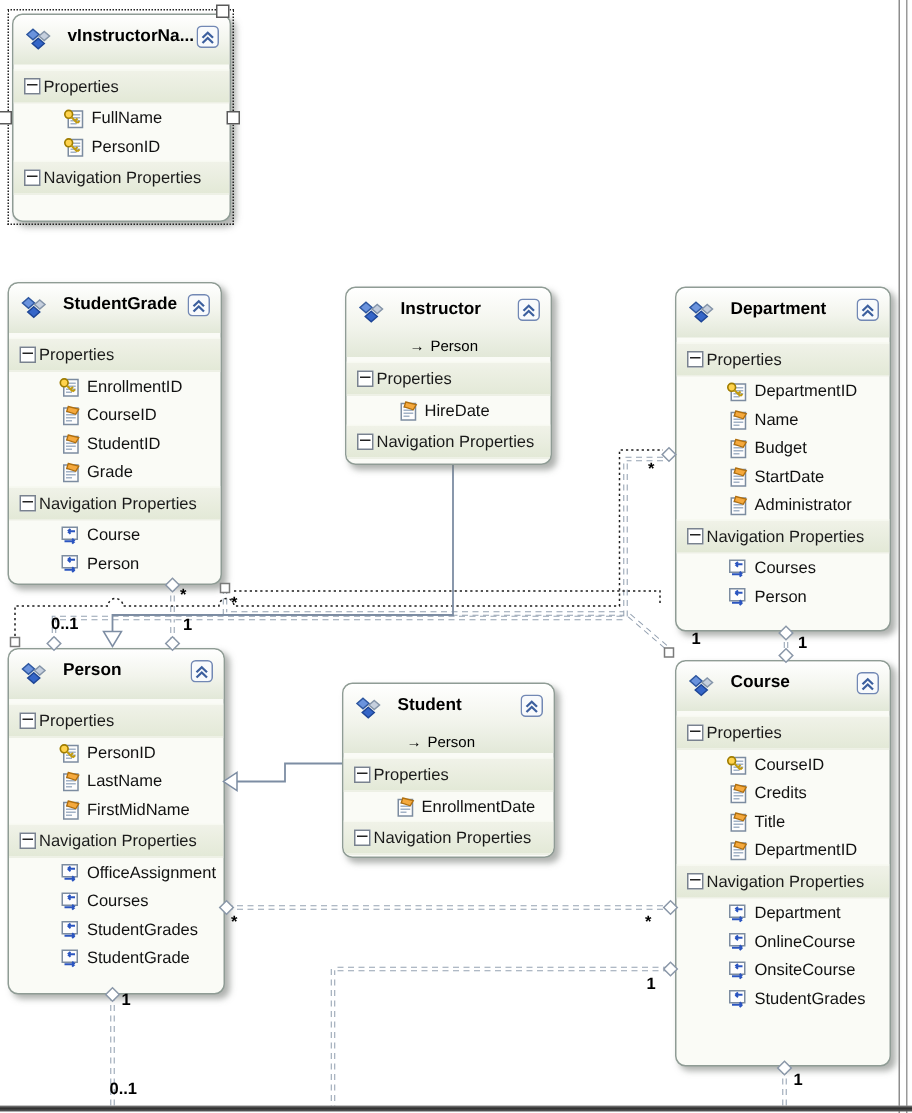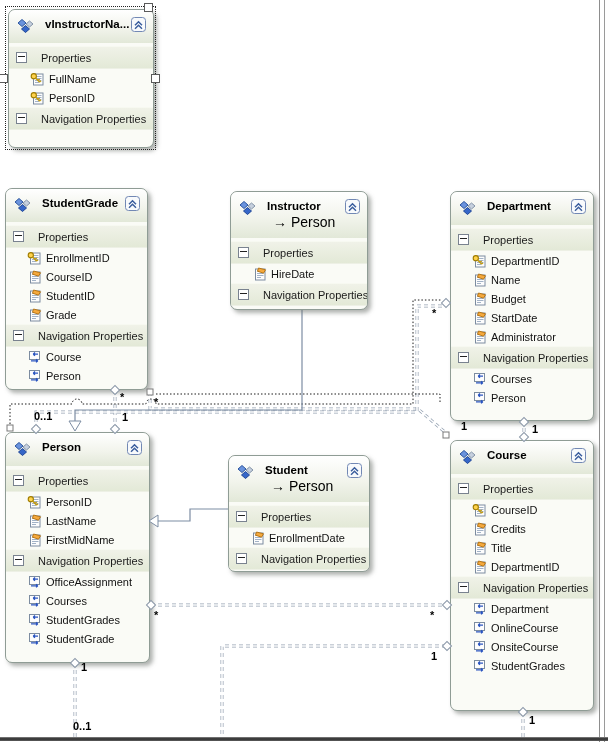--- a/index.html
+++ b/index.html
@@ -19,38 +19,38 @@
   }
   .entity-header{
     position:relative;display:flex;align-items:flex-start;
     background:linear-gradient(#ffffff 0%,#f2f4ec 55%,#e2e8d8 100%);
     height:33px;padding:0;border-radius:6px 6px 0 0;
   }
   .entity-header.two-line{height:46px;}
   .entity-icon{position:absolute;left:8px;top:8px;width:17px;height:16px;}
   .entity-titles{margin-left:36px;margin-top:8px;}
   .entity-title{font-size:11.5px;font-weight:bold;color:#000;white-space:nowrap;}
-  .entity-base{font-size:14px;color:#000;margin-top:2px;margin-left:6px;white-space:nowrap;}
+  .entity-base{font-size:10px;color:#000;margin-top:14px;margin-left:6px;white-space:nowrap;}
   .base-arrow{font-weight:bold;margin-right:4px;}
   .collapse-btn{position:absolute;right:7px;top:7px;width:15px;height:15px;cursor:pointer;}
   .entity-body{padding-top:3px;}
   .section-header{
     display:flex;align-items:center;height:21px;
     background:linear-gradient(#f0f2e8,#e3e9d7);
     border-top:1px solid #f7f9f1;border-bottom:1px solid #edf0e5;
   }
   .minus-box{
     width:9px;height:9px;margin-left:7px;background:#fff;border:1px solid #79828f;
     position:relative;flex:none;cursor:pointer;
   }
   .minus-box::after{
     content:"";position:absolute;left:1px;right:1px;top:3px;height:1px;background:#222;
   }
-  .section-label{margin-left:14px;font-size:11px;color:#1a1a1a;white-space:nowrap;}
-  .prop-row{display:flex;align-items:center;height:19px;padding-left:21px;}
+  .section-label{margin-left:2px;font-size:11px;color:#1a1a1a;white-space:nowrap;}
+  .prop-row{display:flex;align-items:center;height:19px;padding-left:33px;}
   .row-icon{width:15px;height:14px;flex:none;}
   .row-label{margin-left:4px;font-size:11px;color:#111;white-space:nowrap;}
 
   .mult-label{position:absolute;font-size:11px;font-weight:bold;color:#000;white-space:nowrap;}
 
   .marquee{position:absolute;border:1px dotted #222;background:transparent;}
   .sel-handle{position:absolute;width:7px;height:7px;background:#fff;border:1px solid #5a5a5a;}
 
   .frame-right-1{position:absolute;top:0;bottom:0;left:599px;width:1px;background:#8d8d8d;}
   .frame-right-2{position:absolute;top:0;bottom:0;left:604px;width:1px;background:#9a9a9a;}

